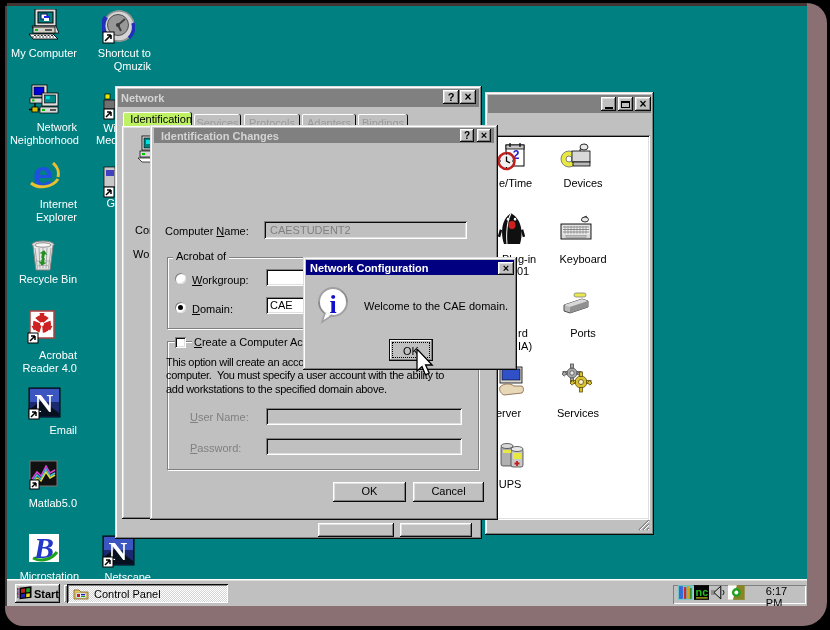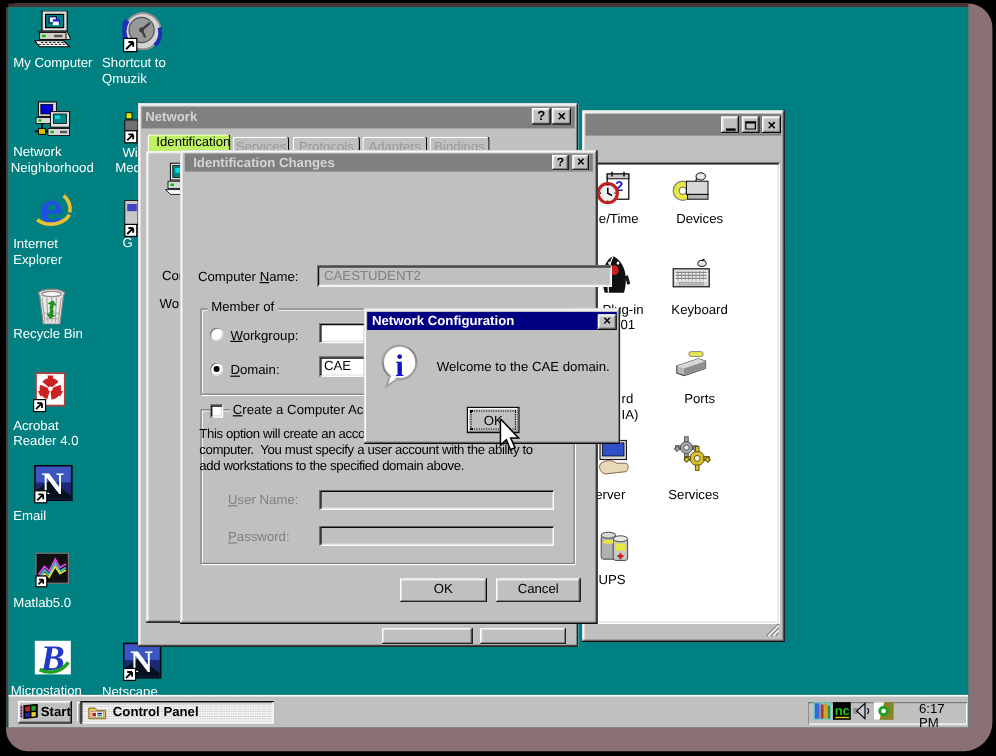--- a/index.html
+++ b/index.html
@@ -3,21 +3,21 @@
 *{margin:0;padding:0;box-sizing:border-box}
 html,body{width:830px;height:630px;background:#000;overflow:hidden}
 body{position:relative;font-family:"Liberation Sans",sans-serif;font-size:11px;color:#000}
 .abs{position:absolute}
 .bezel{position:absolute;left:5px;top:3px;width:822px;height:623px;border-radius:8px 20px 24px 18px;background:#8a7072}
 .screen{position:absolute;left:7px;top:6px;width:800px;height:600px;background:#008080;overflow:hidden}
 .winb{background:#c0c0c0;box-shadow:inset -1px -1px #0a0a0a,inset 1px 1px #dfdfdf,inset -2px -2px #808080,inset 2px 2px #fff}
 .sunk{background:#fff;box-shadow:inset 1px 1px #808080,inset -1px -1px #fff,inset 2px 2px #0a0a0a,inset -2px -2px #dfdfdf}
 .tbar{position:absolute;display:flex;align-items:center;padding-left:3px;font-weight:bold;font-size:11px}
 .tbtn{position:absolute;background:#c0c0c0;box-shadow:inset -1px -1px #0a0a0a,inset 1px 1px #fff,inset -2px -2px #808080,inset 2px 2px #dfdfdf;display:flex;align-items:center;justify-content:center;font-weight:bold;font-size:10px}
-.ilabel{position:absolute;color:#fff;font-size:11px;text-align:left;white-space:nowrap}
+.ilabel{position:absolute;color:#fff;font-size:11px;text-align:right;white-space:nowrap}
 .cplabel{position:absolute;color:#000;font-size:11px;text-align:center;white-space:nowrap}
 .btn{position:absolute;background:#c0c0c0;box-shadow:inset -1px -1px #0a0a0a,inset 1px 1px #fff,inset -2px -2px #808080,inset 2px 2px #dfdfdf;text-align:center;font-size:11px}
 .gbox{position:absolute;border:1px solid #808080;box-shadow:inset 1px 1px #fff, 1px 1px 0 #fff}
 </style></head><body>
 <div class="bezel"></div>
 <div class="abs" style="left:7px;top:3px;width:800px;height:3px;background:#443434"></div>
 <div class="abs" style="left:5px;top:6px;width:2px;height:600px;background:#454040"></div>
 <div class="screen" id="scr">
 <svg class="abs" style="left:21px;top:3px" width="31" height="32" viewBox="0 0 31 32">
 <rect x="7" y="0" width="21" height="17" fill="#dfdfdf" stroke="#000" stroke-width="1"></rect>
@@ -268,23 +268,23 @@
  <div class="abs" style="left:20px;top:138px;width:120px">Computer Name:</div>
  <div class="abs" style="left:18px;top:162px;width:120px">Workgroup:</div>
  <div class="btn" style="left:203px;top:437px;width:76px;height:14px"></div>
  <div class="btn" style="left:285px;top:437px;width:72px;height:14px"></div>
 </div>
 <div class="winb abs" style="left:143px;top:119px;width:348px;height:395px">
  <div class="tbar" style="left:4px;top:3px;width:340px;height:15px;background:#808080;color:#d4d4d4;padding-left:7px">Identification Changes</div>
  <div class="tbtn" style="left:310px;top:4px;width:14px;height:13px;font-size:10px">?</div>
  <div class="tbtn" style="left:327px;top:4px;width:14px;height:13px;font-size:11px;padding-bottom:1px">×</div>
  <div class="abs" style="left:15px;top:100px">Computer <u>N</u>ame:</div>
- <div class="abs sunk" style="left:114px;top:96px;width:246px;height:18px;background:#c0c0c0;color:#808080;padding:3px 0 0 6px">CAESTUDENT2</div>
+ <div class="abs sunk" style="left:114px;top:96px;width:203px;height:18px;background:#c0c0c0;color:#808080;padding:3px 0 0 6px">CAESTUDENT2</div>
  <div class="gbox" style="left:17px;top:132px;width:312px;height:72px"></div>
- <div class="abs" style="left:23px;top:125px;background:#c0c0c0;padding:0 3px">Member of</div>
+ <div class="abs" style="left:23px;top:125px;background:#c0c0c0;padding:0 3px">Acrobat of</div>
  <div class="abs" style="left:25px;top:148px;width:11px;height:11px;border-radius:50%;background:#fff;box-shadow:inset 1px 1px #808080,inset -1px -1px #dfdfdf"></div>
  <div class="abs" style="left:42px;top:149px"><u>W</u>orkgroup:</div>
  <div class="abs sunk" style="left:116px;top:144px;width:171px;height:17px"></div>
  <div class="abs" style="left:25px;top:177px;width:11px;height:11px;border-radius:50%;background:#fff;box-shadow:inset 1px 1px #808080,inset -1px -1px #dfdfdf"></div>
  <div class="abs" style="left:28px;top:180px;width:5px;height:5px;border-radius:50%;background:#000"></div>
  <div class="abs" style="left:42px;top:178px"><u>D</u>omain:</div>
  <div class="abs sunk" style="left:116px;top:172px;width:171px;height:17px;padding:2px 0 0 4px">CAE</div>
  <div class="gbox" style="left:17px;top:216px;width:312px;height:129px"></div>
  <div class="abs sunk" style="left:25px;top:212px;width:11px;height:11px"></div>
  <div class="abs" style="left:42px;top:211px;background:#c0c0c0;padding:0 2px"><u>C</u>reate a Computer Account in the Domain</div>
@@ -332,21 +332,21 @@
       </div>
  <div class="abs" style="left:57px;top:6px;width:3px;height:17px;background:#c0c0c0;box-shadow:inset 1px 1px #fff,inset -1px -1px #808080"></div>
  <div class="abs" style="left:60px;top:5px;width:161px;height:19px;box-shadow:inset 1px 1px #0a0a0a,inset -1px -1px #fff,inset 2px 2px #808080;background:conic-gradient(#fff 90deg,#d4d4d4 90deg 180deg,#fff 180deg 270deg,#d4d4d4 270deg);background-size:2px 2px;display:flex;align-items:center">
   <svg width="17" height="14" viewBox="0 0 17 14" style="margin-left:6px">
    <path d="M1,3 L1,12 L15,12 L15,5 L8,5 L6,3 z" fill="#e8c860" stroke="#806020" stroke-width="0.8"></path>
    <rect x="3" y="6" width="10" height="5" fill="#fff" stroke="#808080" stroke-width="0.5"></rect>
    <rect x="4" y="7" width="3" height="3" fill="#c02020"></rect>
           <rect x="8" y="7" width="4" height="1.4" fill="#2020c0"></rect>
           <rect x="8" y="9" width="4" height="1" fill="#20a020"></rect>
   </svg>
-  <span style="font-weight:bold;font-size:11px;margin-left:4px">Control Panel</span>
+  <span style="font-weight:normal;font-size:11px;margin-left:4px">Control Panel</span>
  </div>
  <div class="abs" style="left:666px;top:6px;width:133px;height:19px;box-shadow:inset 1px 1px #808080,inset -1px -1px #fff;display:flex;align-items:flex-start">
   <svg width="15" height="15" viewBox="0 0 15 15" style="margin-left:5px">
    <rect x="0" y="0" width="15" height="15" fill="#70c8c8"></rect>
    <rect x="1" y="1" width="4" height="13" fill="#3868d8"></rect>
           <rect x="6" y="2" width="2.5" height="12" fill="#c03030"></rect>
           <rect x="9" y="1" width="2.5" height="13" fill="#d8a020"></rect>
           <rect x="12" y="3" width="2" height="11" fill="#309030"></rect>
   </svg>
   <svg width="16" height="15" viewBox="0 0 16 15" style="margin-left:1px">

